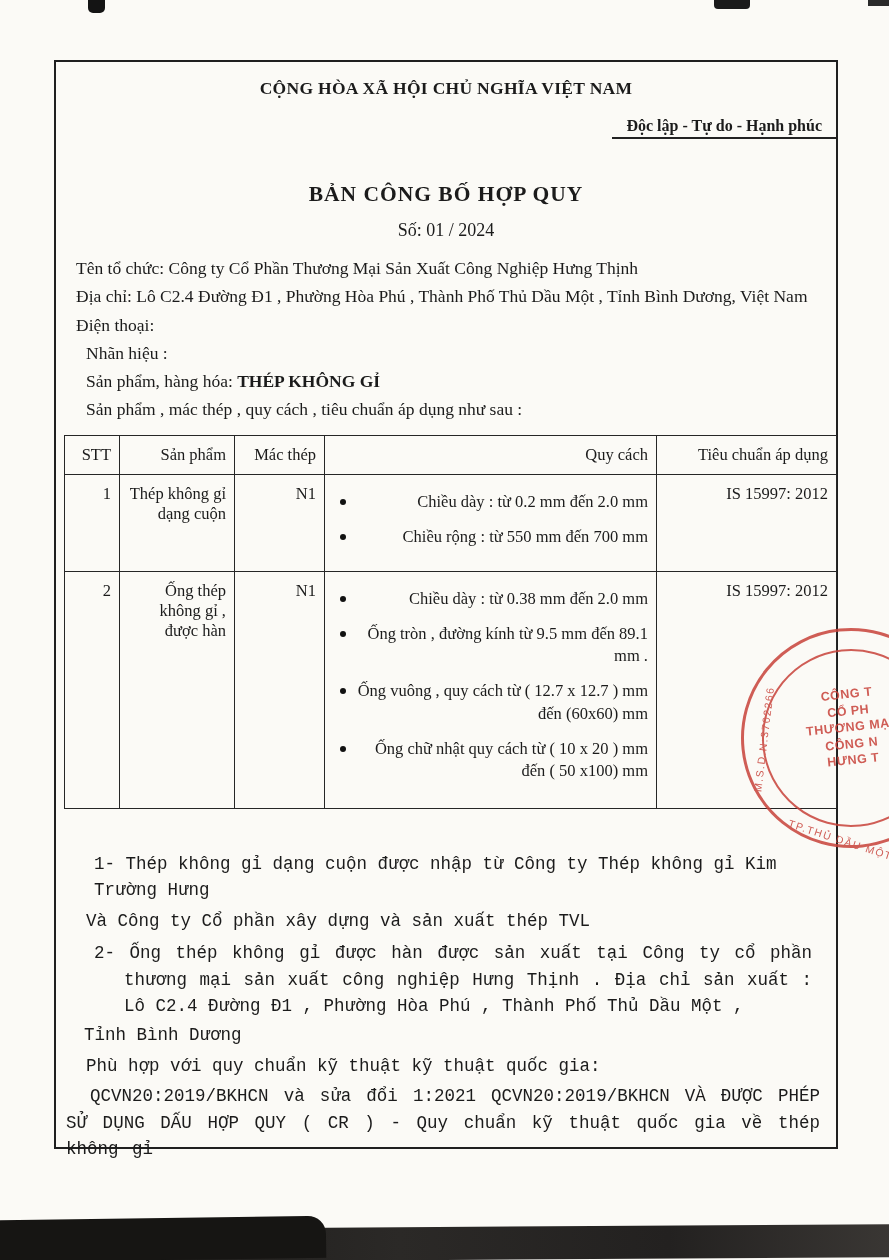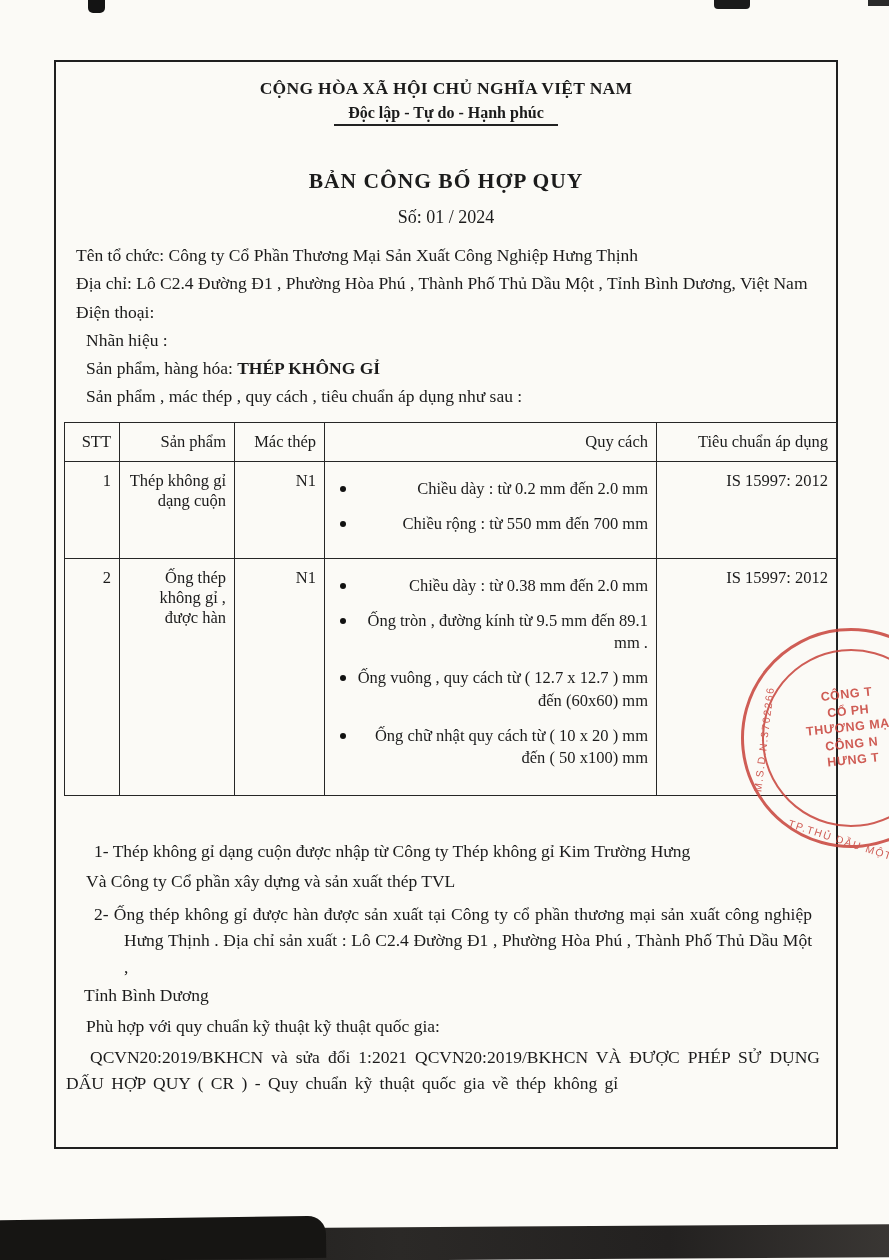--- a/index.html
+++ b/index.html
@@ -10,21 +10,21 @@
   .mark-tl { position:absolute; left:88px; top:0; width:17px; height:13px; background:#141414; border-radius:0 0 5px 5px; }
   .mark-tm { position:absolute; left:714px; top:0; width:36px; height:9px; background:#1a1a1a; border-radius:0 0 4px 4px; }
   .mark-tr { position:absolute; left:868px; top:0; width:21px; height:6px; background:#2a2a2a; }
   .bottom-band { position:absolute; left:-4px; bottom:0; width:897px; height:33px; background:linear-gradient(90deg,#171614,#2b2927 45%,#232120 75%,#3a3734); transform:rotate(-0.35deg); }
   .bottom-band2 { position:absolute; left:-4px; bottom:0; width:330px; height:42px; background:#161513; transform:rotate(-0.8deg); border-radius:0 18px 0 0; }
 
   
   .frame { position:absolute; left:54px; top:60px; width:784px; height:1089px; border:2px solid #1f1f1f; background:transparent; }
 
   .nat-header { text-align:center; margin-top:16px; font-weight:bold; font-size:17.5px; letter-spacing:.3px; }
-  .motto-wrap { text-align:center; margin-top:5px; }
+  .motto-wrap { text-align:right; margin-top:18px; }
   .motto { display:inline-block; font-weight:bold; font-size:16px; border-bottom:2px solid #222; padding:0 14px 2px 14px; }
 
   .doc-title { text-align:center; margin-top:43px; font-weight:bold; font-size:21.5px; letter-spacing:1px; }
   .doc-number { text-align:center; margin-top:13px; font-size:18px; }
 
   .body-text { margin:14px 22px 0 20px; font-size:17.5px; line-height:1.5; }
   .body-text p { margin:2px 0; }
   .indent1 { margin-left:10px !important; }
   .bold { font-weight:bold; }
 
@@ -33,21 +33,21 @@
   table.spec th, table.spec td { border:1.6px solid #262626; vertical-align:top; padding:9px 8px; font-weight:normal; text-align:right; }
   th.c-stt, td.c-stt { text-align:center; }
   td.c-mac { text-align:center; }
   td.c-sp { text-align:justify; padding-right:12px; }
   td.c-qc { padding:6px 10px 6px 12px; }
   ul.qc-list { list-style:none; padding-left:24px; }
   ul.qc-list li { position:relative; margin:7px 0 13px 0; line-height:1.35; }
   ul.qc-list li::before { content:""; position:absolute; left:-17px; top:8px; width:6px; height:6px; border-radius:50%; background:#111; }
 
   
-  .notes { margin:42px 24px 0 24px; font-size:17.5px; line-height:1.52; }
+  .notes { margin:42px 24px 0 24px; font-size:17.5px; line-height:1.52;font-family:Liberation Mono, monospace; }
   .note1 { margin-left:14px; }
   .note1b { margin-left:6px; margin-top:4px; }
   .note2 { margin-left:14px; padding-left:30px; text-indent:-30px; margin-top:6px; text-align:justify; }
   .note2b { margin-left:4px; margin-top:2px; }
   .conform { margin-left:6px; margin-top:4px; }
   .standard { margin-top:4px; margin-left:-14px; margin-right:-8px; text-align:justify; text-indent:24px; word-spacing:3px; }
 
   
   .stamp { position:absolute; left:741px; top:628px; width:220px; height:220px; transform:rotate(-6deg); color:#c8423a; opacity:.85; }
   .stamp .ring-outer { position:absolute; inset:0; border:3px solid currentColor; border-radius:50%; }

